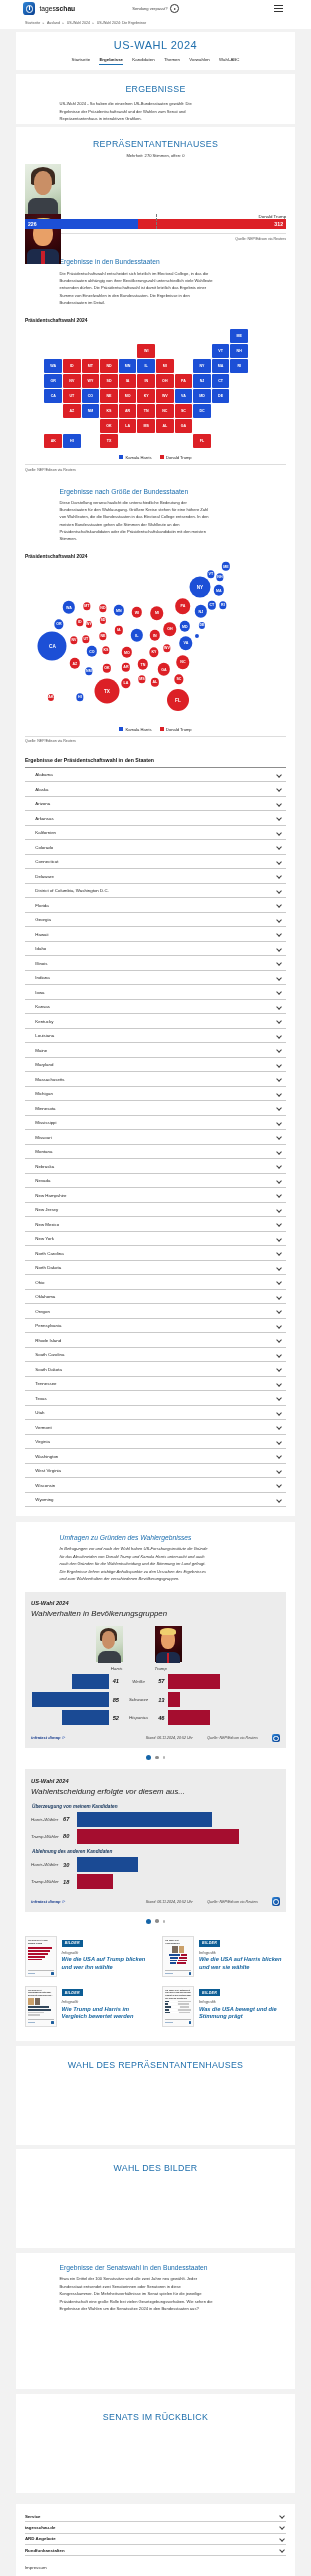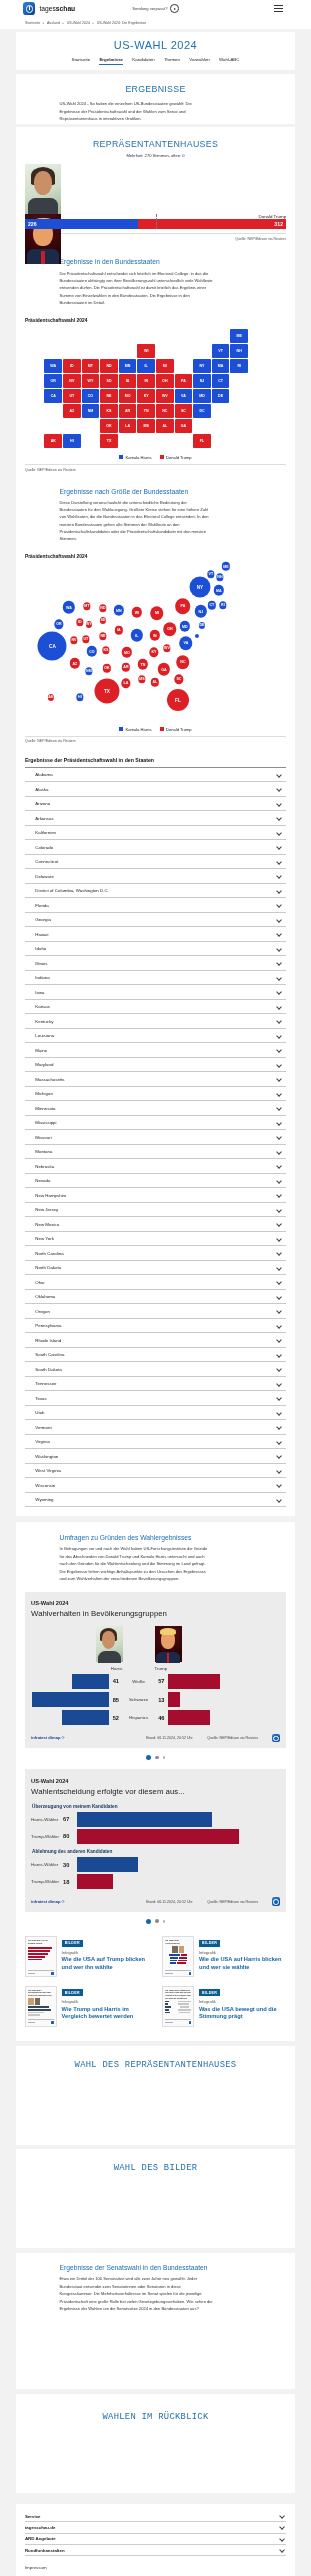--- a/index.html
+++ b/index.html
@@ -64,21 +64,21 @@
   .legend .sw{width:4.1px;height:4.1px;display:inline-block;margin-right:2.1px;}
   
   .bubblemap{position:relative;margin:4.1px 9.3px 0;width:261px;height:156px;}
   .bubble{position:absolute;border-radius:50%;display:flex;align-items:center;justify-content:center;color:#fff;font-weight:700;font-size:3.6px;cursor:pointer;transform:translate(-50%,-50%);}
   
   .acchead{margin:13.5px 9.3px 0;font-size:5.2px;font-weight:700;color:#111;}
   .accordion{margin:4.1px 9.3px 0;border-top:0.5px solid #8d8d8d;}
   .srow{height:13.5px;display:flex;align-items:center;justify-content:space-between;border-bottom:0.5px solid #c9c9c9;font-size:4.4px;color:#222;cursor:pointer;padding:0 3.1px 0 10.4px;}
   .chev{width:3.1px;height:3.1px;border-right:0.8px solid #444;border-bottom:0.8px solid #444;transform:rotate(45deg);margin-right:2.1px;}
   
-  .umf-card{padding:12.4px 0 10.4px;}
+  .umf-card{padding:12.4px 0 10.4px;font-style:italic;}
   .info-card{margin:9.3px 9.3px 0;background:#ececec;padding:8.3px 6.2px 6.2px;}
   .kicker{font-size:5.7px;font-weight:700;color:#1d1d1d;}
   .ititle{font-size:7.8px;font-weight:500;color:#222;margin-top:3.6px;}
   .demo-grid{display:grid;grid-template-columns:78px 13.5px 32px 13.5px 1fr;align-items:center;margin-top:7.3px;row-gap:2.6px;}
   .demo-grid .ph{width:27px;height:36px;}
   .demo-grid .phl{justify-self:end;}
   .demo-grid .cap{font-size:4.4px;color:#333;margin-top:1.6px;}
   .dbar-l{justify-self:end;background:#1a4a94;height:15.6px;}
   .dbar-r{background:#a50d2f;height:15.6px;}
   .dval{font-size:5.7px;font-weight:700;color:#111;text-align:center;}
@@ -115,21 +115,21 @@
   .thumb .mini-ph.t{background:#caa06a;}
   .thumb .foot{position:absolute;left:2.1px;right:2.1px;bottom:1.6px;border-top:0.3px solid #bbb;padding-top:1px;display:flex;justify-content:space-between;align-items:center;}
   .thumb .foot s{width:7.3px;height:1.3px;background:#9db6d0;display:block;text-decoration:none;}
   .thumb .foot u{width:2.6px;height:2.6px;background:#1e5f9e;display:block;border-radius:0.5px;}
   .tinfo{margin-left:4.7px;}
   .badge{display:inline-block;background:#0b5c94;color:#fff;font-size:3.6px;font-weight:700;letter-spacing:0.3px;padding:1.3px 3.1px;}
   .tkicker{font-size:4.1px;color:#555;margin-top:3.1px;}
   .ttitle{font-size:5.7px;font-weight:700;color:#1766a0;line-height:1.3;margin-top:1.6px;}
   
   .embed-card{position:relative;}
-  .embed-card .bighead{padding-top:14.5px;font-family:Liberation Mono, monospace;}
+  .embed-card .bighead{padding-top:14.5px;}
   
   .sen-card{padding-top:11.4px;height:136px;}
   
   .foot-card{padding:7.3px 9.3px 0;height:134px;position:relative;}
   .frow{height:10.4px;display:flex;align-items:center;justify-content:space-between;border-bottom:0.5px solid #ccc;font-size:4.4px;font-weight:700;color:#222;cursor:pointer;}
   .flink{font-size:4.4px;color:#333;margin-top:8.3px;cursor:pointer;}
   .flinks{margin-top:8.3px;}
 </style>
 </head>
 <body>
@@ -813,21 +813,21 @@
 <div class="gap10"></div>
 
 <div class="card sen-card">
   <h3 class="subhead">Ergebnisse der Senatswahl in den Bundesstaaten</h3>
   <p class="prose">Etwa ein Drittel der 100 Senatssitze wird alle zwei Jahre neu gewählt. Jeder Bundesstaat entsendet zwei Senatorinnen oder Senatoren in diese Kongresskammer. Die Mehrheitsverhältnisse im Senat spielen für die jeweilige Präsidentschaft eine große Rolle bei vielen Gesetzgebungsvorhaben. Wie sehen die Ergebnisse der Wahlen um die Senatssitze 2024 in den Bundesstaaten aus?</p>
 </div>
 
 <div class="gap10"></div>
 
 <div class="card embed-card" style="height:99px">
-  <h2 class="bighead" style="padding-top:17.6px">WAHLEN IM RÜCKBLICK</h2>
+  <h2 class="bighead" style="padding-top:17.6px">SENATS IM RÜCKBLICK</h2>
 </div>
 
 <div class="gap20"></div>
 
 <div class="card foot-card">
   <div id="footAcc">
       <div class="frow">
         <span>Service</span>
         <span class="chev"></span>
       </div>

